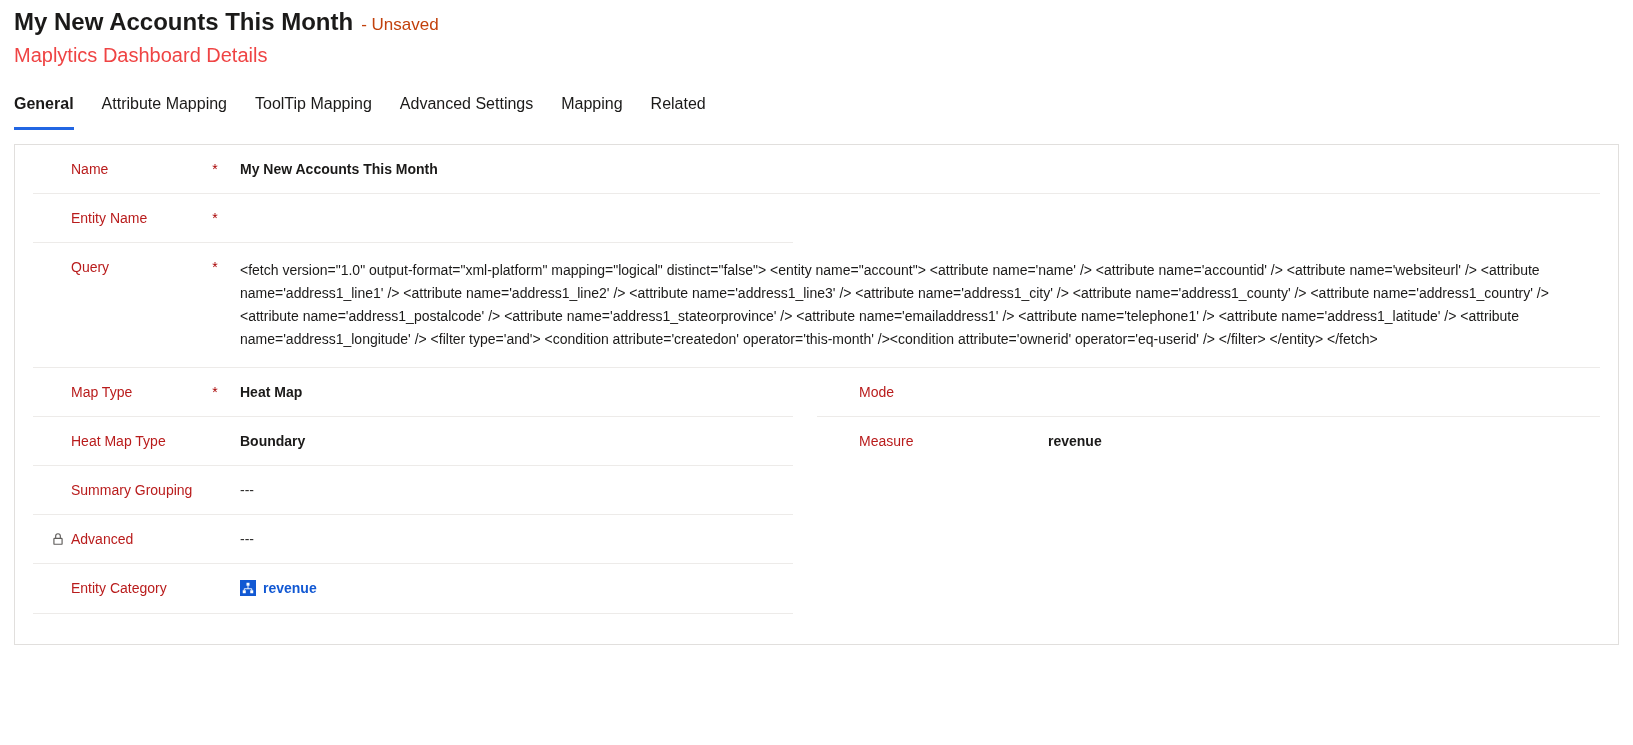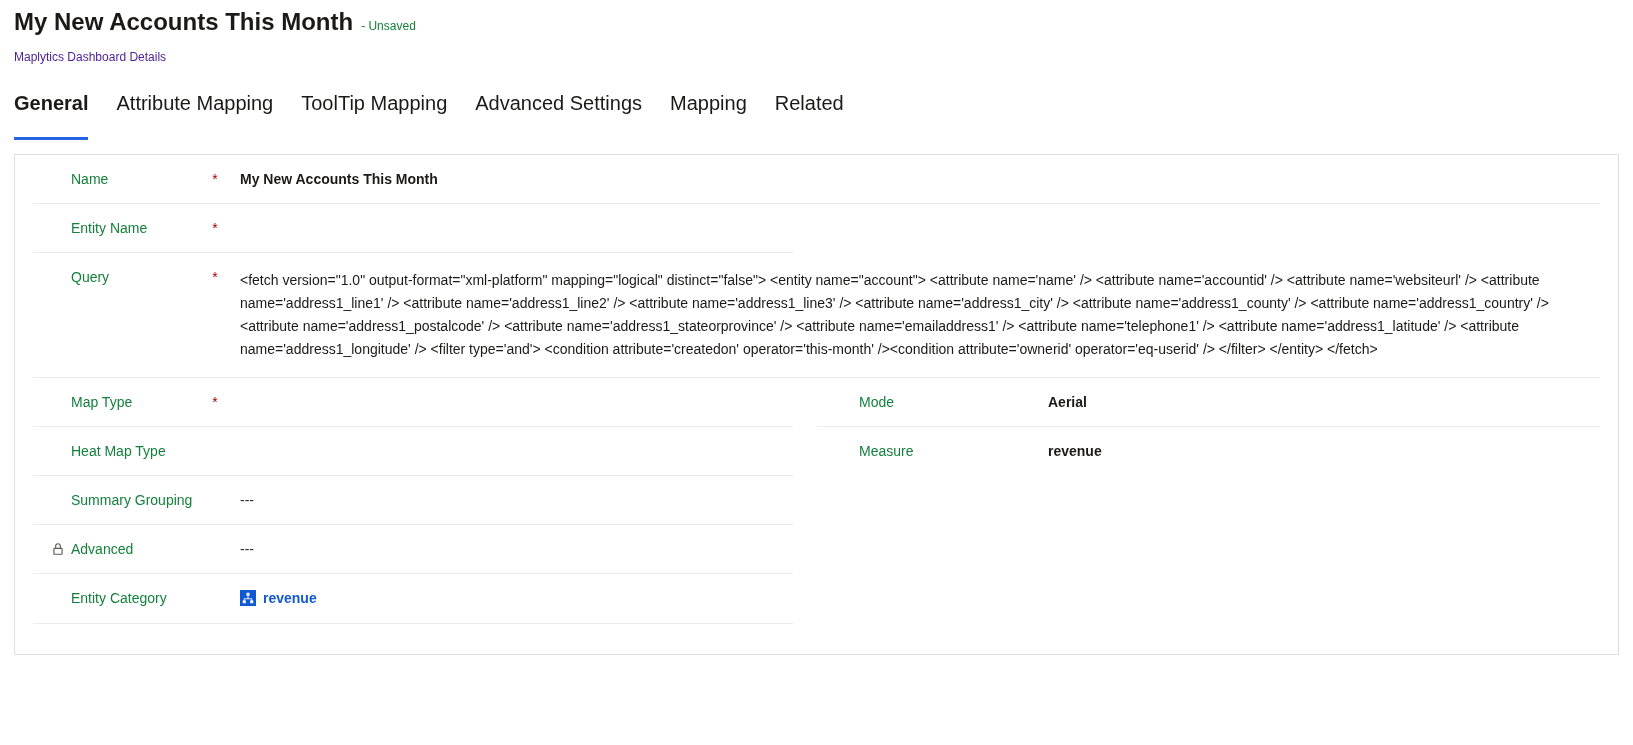--- a/index.html
+++ b/index.html
@@ -5,27 +5,27 @@
     * { box-sizing: border-box; margin: 0; padding: 0; }
     body {
       font-family: "Segoe UI", -apple-system, sans-serif;
       background: #fff;
       color: #1b1a19;
       padding: 8px 14px;
       font-size: 14px;
     }
     .title-row { display: flex; align-items: baseline; gap: 8px; }
     .page-title { font-size: 24px; font-weight: 600; color: #1b1a19; }
-    .unsaved { color: #15803d; font-size: 12px; font-weight: 400; }
-    .subtitle { font-size: 12px; color: #4c1d95; margin-top: 14px; }
+    .unsaved { color: #c2410c; font-size: 17px; font-weight: 400; }
+    .subtitle { font-size: 20px; color: #ef4444; margin-top: 8px; }
     .tabs { display: flex; gap: 28px; margin-top: 28px; border-bottom: 0; }
     .tab {
-      font-size: 20px;
+      font-size: 16px;
       color: #1b1a19;
-      padding-bottom: 22px;
+      padding-bottom: 14px;
       cursor: pointer;
       border-bottom: 3px solid transparent;
     }
     .tab.active { font-weight: 600; border-bottom-color: #2266e3; }
     .panel {
       border: 1px solid #e1dfdd;
       margin-top: 14px;
       padding: 0 18px 30px 18px;
     }
     .row {
@@ -36,21 +36,21 @@
       gap: 0;
     }
     .half-row-wrap { display: flex; gap: 24px; }
     .half { flex: 1 1 50%; display: flex; align-items: flex-start; padding: 16px 0; border-bottom: 1px solid #edebe9; }
     .half.right { padding-left: 24px; justify-content: space-between; }
     .no-border { border-bottom: none; }
     .label-col {
       width: 175px;
       flex: 0 0 175px;
       font-size: 14px;
-      color: #15803d;
+      color: #b91c1c;
       display: flex;
       align-items: center;
       gap: 6px;
       padding-left: 18px;
     }
     .half .label-col { width: 175px; flex: 0 0 175px; }
     .req { color: #a80000; font-size: 14px; width: 14px; text-align: center; flex: 0 0 14px; }
     .req-spacer { width: 14px; flex: 0 0 14px; }
     .value-col { flex: 1 1 auto; font-size: 14px; padding-left: 18px; }
     .value-bold { font-weight: 600; color: #1b1a19; }
@@ -113,37 +113,38 @@
     <div class="value-col query-text">&lt;fetch version="1.0" output-format="xml-platform"  mapping="logical" distinct="false"&gt;    &lt;entity name="account"&gt;  &lt;attribute name='name' /&gt;  &lt;attribute name='accountid' /&gt;  &lt;attribute name='websiteurl' /&gt;  &lt;attribute name='address1_line1' /&gt;  &lt;attribute   name='address1_line2' /&gt;  &lt;attribute   name='address1_line3' /&gt;  &lt;attribute name='address1_city' /&gt;  &lt;attribute name='address1_county' /&gt;  &lt;attribute name='address1_country' /&gt;    &lt;attribute name='address1_postalcode' /&gt;  &lt;attribute name='address1_stateorprovince' /&gt;  &lt;attribute name='emailaddress1' /&gt;  &lt;attribute   name='telephone1' /&gt;  &lt;attribute name='address1_latitude' /&gt;  &lt;attribute name='address1_longitude' /&gt;  &lt;filter  type='and'&gt;  &lt;condition  attribute='createdon' operator='this-month' /&gt;&lt;condition attribute='ownerid' operator='eq-userid' /&gt;  &lt;/filter&gt;  &lt;/entity&gt;    &lt;/fetch&gt;</div>
   </div>
 
   <div class="half-row-wrap">
     <div class="half half-left-width">
       <div class="label-col">
         <span class="lock-slot"></span>
         <span class="label-text-inner">Map Type</span>
       </div>
       <span class="req">*</span>
+      <div class="value-col value-bold">Heat Map</div>
     </div>
     <div class="half right">
       <div class="label-col">
         <span class="label-text-inner">Mode</span>
       </div>
       <span class="req-spacer"></span>
-      <div class="value-col value-bold">Aerial</div>
     </div>
   </div>
 
   <div class="half-row-wrap">
     <div class="half half-left-width">
       <div class="label-col">
         <span class="lock-slot"></span>
         <span class="label-text-inner">Heat Map Type</span>
       </div>
       <span class="req-spacer"></span>
+      <div class="value-col value-bold">Boundary</div>
     </div>
     <div class="half right no-border">
       <div class="label-col">
         <span class="label-text-inner">Measure</span>
       </div>
       <span class="req-spacer"></span>
       <div class="value-col value-bold">revenue</div>
     </div>
   </div>
 

